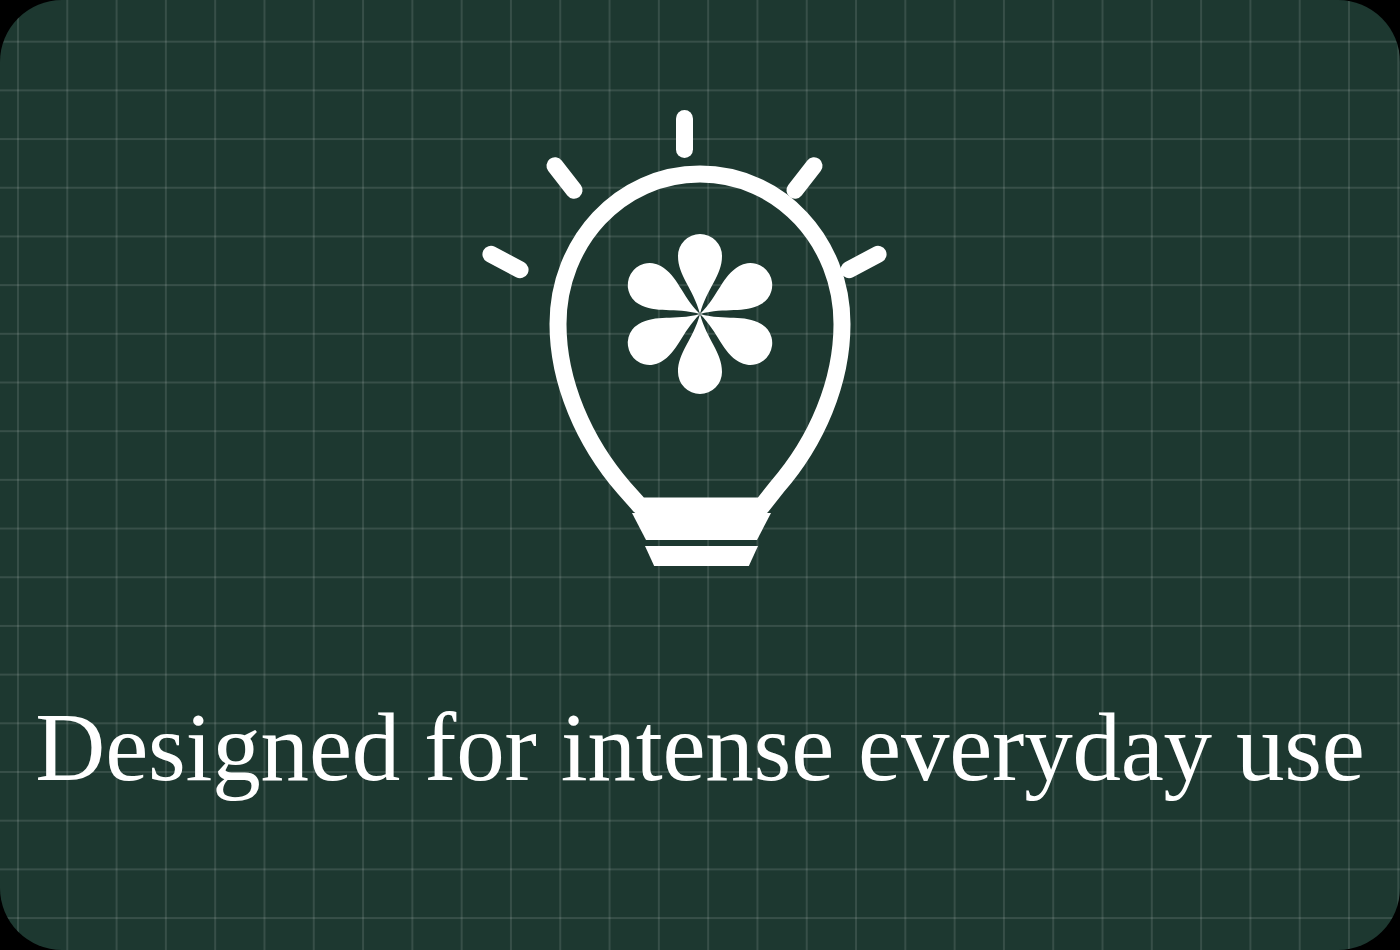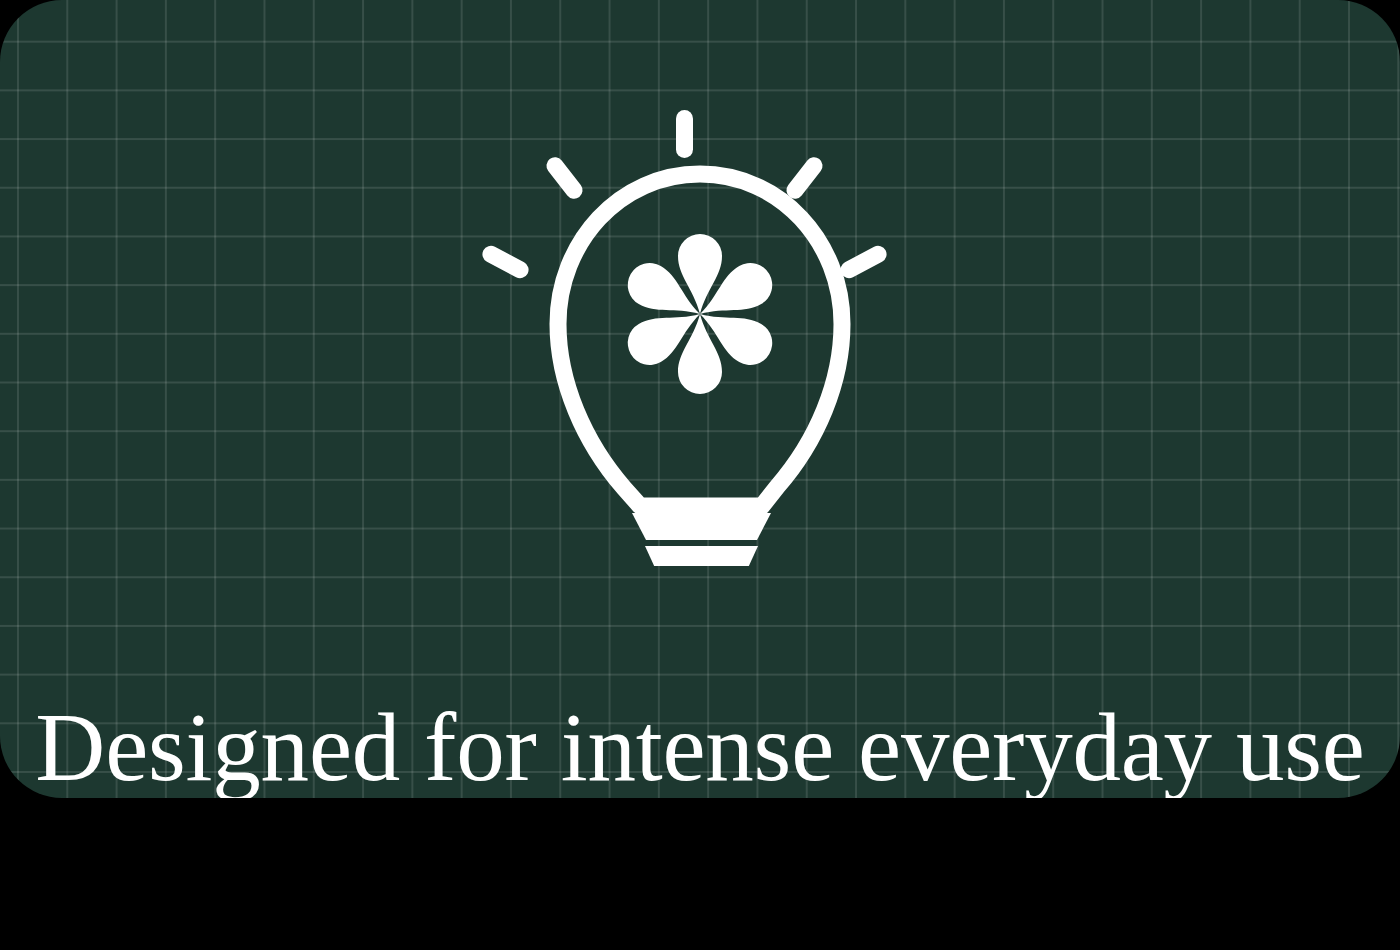--- a/index.html
+++ b/index.html
@@ -10,21 +10,21 @@
   body {
     width: 1400px;
     height: 950px;
     overflow: hidden;
     font-family: "Liberation Serif", "DejaVu Serif", serif;
   }
 
   #card {
     position: relative;
     width: 1400px;
-    height: 798px;
+    height: 950px;
     box-sizing: border-box;
     border-radius: 62px;
     background-color: #1d3830;
     background-image:
       linear-gradient(to right, rgba(255,255,255,0.115) 2px, transparent 2px),
       linear-gradient(to bottom, rgba(255,255,255,0.115) 2px, transparent 2px);
     background-size: 49.3px 48.7px;
     background-position: 17px -8px;
     overflow: hidden;
     display: flex;

